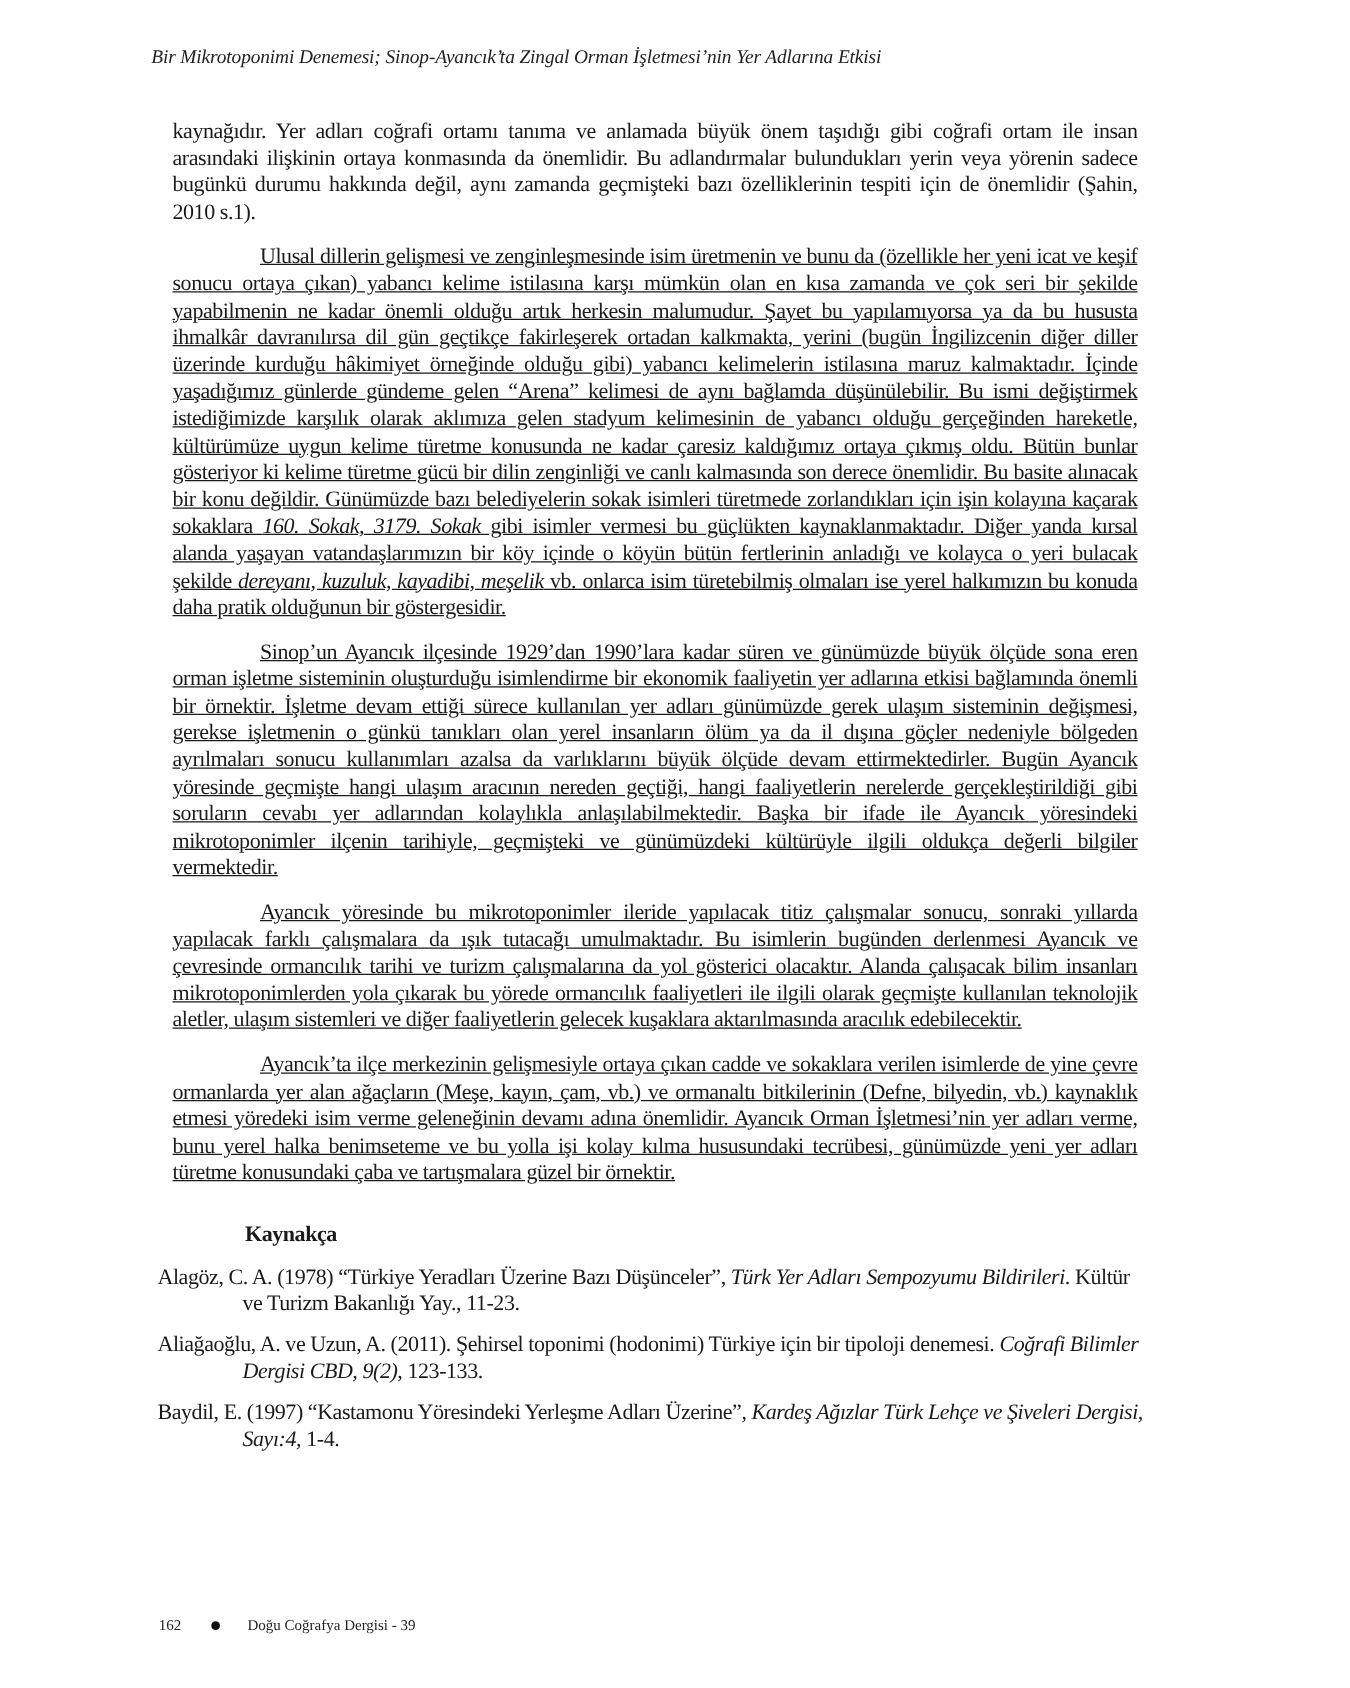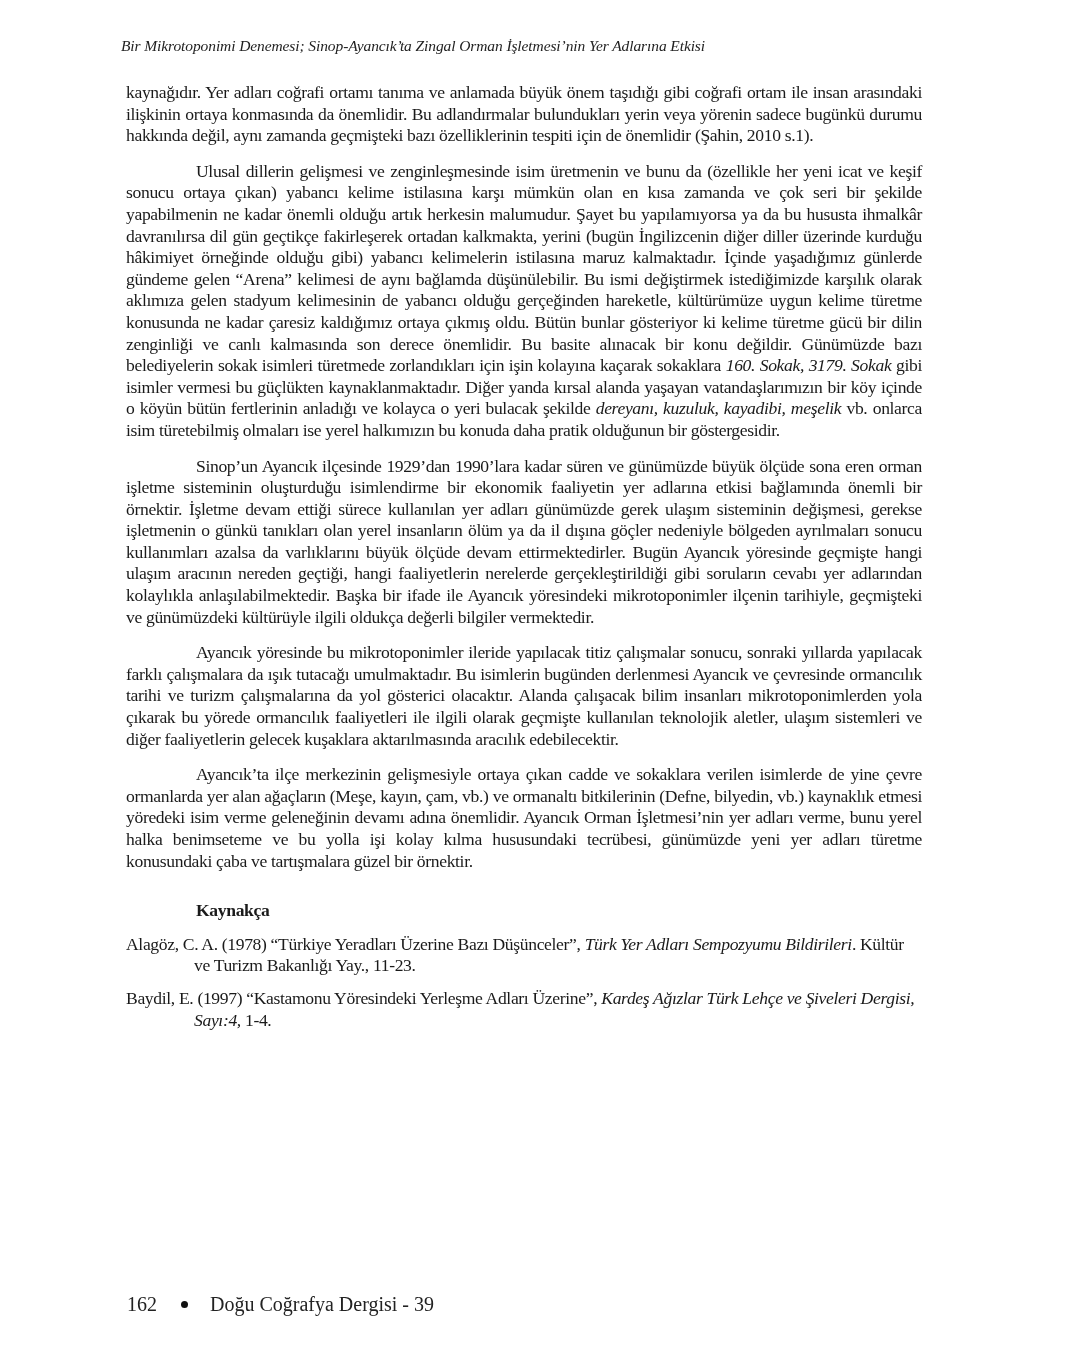--- a/index.html
+++ b/index.html
@@ -11,32 +11,32 @@
     position: absolute; left: 121px; top: 4px;
     font-size: 15.5px; font-style: italic; font-weight: normal; color: #222;
     letter-spacing: -0.1px;
     margin-top: 33px;
   }
   .body-text {
     position: absolute; left: 126px; top: 82px; width: 796px;
     font-size: 17.6px; line-height: 21.6px; text-align: justify;
     letter-spacing: -0.35px;
   }
-  .body-text p { margin: 0; }
-  .body-text p.indent { text-indent: 70px; margin-top: 14px; }
+  .body-text p { margin: 12px; }
+  .body-text p.indent { text-indent: 70px; margin-top: 14px; text-decoration: underline; }
   .ref-head {
     font-weight: bold; margin: 28px 0 12px 70px; font-size: 17.6px;
   }
   .ref {
     margin: 0 0 11px 0; padding-left: 68px; text-indent: -68px;
     text-align: left;
   }
   i { font-style: italic; text-align: center; }
   .footer {
-    position: absolute; left: 127px; top: 1293px; font-size: 20px; color: #222;
+    position: absolute; left: 127px; top: 1293px; font-size: 12px; color: #222;
     display: flex; align-items: center;
   }
   .footer .dot {
     width: 7px; height: 7px; background: #111; border-radius: 50%;
     display: inline-block; margin: 0 22px 0 24px;
   }
 </style>
 </head>
 <body>
 
@@ -47,20 +47,21 @@
 
   <p class="indent"><span>Ulusal dillerin gelişmesi ve zenginleşmesinde isim üretmenin ve bunu da (özellikle her yeni icat ve keşif sonucu ortaya çıkan) yabancı kelime istilasına karşı mümkün olan en kısa zamanda ve çok seri bir şekilde yapabilmenin ne kadar önemli olduğu artık herkesin malumudur. Şayet bu yapılamıyorsa ya da bu hususta ihmalkâr davranılırsa dil gün geçtikçe fakirleşerek ortadan kalkmakta, yerini (bugün İngilizcenin diğer diller üzerinde kurduğu hâkimiyet örneğinde olduğu gibi) yabancı kelimelerin istilasına maruz kalmaktadır. İçinde yaşadığımız günlerde gündeme gelen “Arena” kelimesi de aynı bağlamda düşünülebilir. Bu ismi değiştirmek istediğimizde karşılık olarak aklımıza gelen stadyum kelimesinin de yabancı olduğu gerçeğinden hareketle, kültürümüze uygun kelime türetme konusunda ne kadar çaresiz kaldığımız ortaya çıkmış oldu. Bütün bunlar gösteriyor ki kelime türetme gücü bir dilin zenginliği ve canlı kalmasında son derece önemlidir. Bu basite alınacak bir konu değildir. Günümüzde bazı belediyelerin sokak isimleri türetmede zorlandıkları için işin kolayına kaçarak sokaklara </span><i>160. Sokak, 3179. Sokak</i><span> gibi isimler vermesi bu güçlükten kaynaklanmaktadır. Diğer yanda kırsal alanda yaşayan vatandaşlarımızın bir köy içinde o köyün bütün fertlerinin anladığı ve kolayca o yeri bulacak şekilde </span><i>dereyanı, kuzuluk, kayadibi, meşelik</i><span> vb. onlarca isim türetebilmiş olmaları ise yerel halkımızın bu konuda daha pratik olduğunun bir göstergesidir.</span></p>
 
   <p class="indent">Sinop’un Ayancık ilçesinde 1929’dan 1990’lara kadar süren ve günümüzde büyük ölçüde sona eren orman işletme sisteminin oluşturduğu isimlendirme bir ekonomik faaliyetin yer adlarına etkisi bağlamında önemli bir örnektir. İşletme devam ettiği sürece kullanılan yer adları günümüzde gerek ulaşım sisteminin değişmesi, gerekse işletmenin o günkü tanıkları olan yerel insanların ölüm ya da il dışına göçler nedeniyle bölgeden ayrılmaları sonucu kullanımları azalsa da varlıklarını büyük ölçüde devam ettirmektedirler. Bugün Ayancık yöresinde geçmişte hangi ulaşım aracının nereden geçtiği, hangi faaliyetlerin nerelerde gerçekleştirildiği gibi soruların cevabı yer adlarından kolaylıkla anlaşılabilmektedir. Başka bir ifade ile Ayancık yöresindeki mikrotoponimler ilçenin tarihiyle, geçmişteki ve günümüzdeki kültürüyle ilgili oldukça değerli bilgiler vermektedir.</p>
   <p class="indent">Ayancık yöresinde bu mikrotoponimler ileride yapılacak titiz çalışmalar sonucu, sonraki yıllarda yapılacak farklı çalışmalara da ışık tutacağı umulmaktadır. Bu isimlerin bugünden derlenmesi Ayancık ve çevresinde ormancılık tarihi ve turizm çalışmalarına da yol gösterici olacaktır. Alanda çalışacak bilim insanları mikrotoponimlerden yola çıkarak bu yörede ormancılık faaliyetleri ile ilgili olarak geçmişte kullanılan teknolojik aletler, ulaşım sistemleri ve diğer faaliyetlerin gelecek kuşaklara aktarılmasında aracılık edebilecektir.</p>
   <p class="indent">Ayancık’ta ilçe merkezinin gelişmesiyle ortaya çıkan cadde ve sokaklara verilen isimlerde de yine çevre ormanlarda yer alan ağaçların (Meşe, kayın, çam, vb.) ve ormanaltı bitkilerinin (Defne, bilyedin, vb.) kaynaklık etmesi yöredeki isim verme geleneğinin devamı adına önemlidir. Ayancık Orman İşletmesi’nin yer adları verme, bunu yerel halka benimseteme ve bu yolla işi kolay kılma hususundaki tecrübesi, günümüzde yeni yer adları türetme konusundaki çaba ve tartışmalara güzel bir örnektir.</p>
 
   <div class="ref-head">Kaynakça</div>
 
   <div class="ref"><span>Alagöz, C. A. (1978) “Türkiye Yeradları Üzerine Bazı Düşünceler”, </span><i>Türk Yer Adları Sempozyumu Bildirileri</i><span>. Kültür ve Turizm Bakanlığı Yay., 11-23.</span></div>
+  <div class="ref"><span>Aliağaoğlu, A. ve Uzun, A. (2011). Şehirsel toponimi (hodonimi) Türkiye için bir tipoloji denemesi. </span><i>Coğrafi Bilimler Dergisi CBD, 9(2)</i><span>, 123-133.</span></div>
   <div class="ref"><span>Baydil, E. (1997) “Kastamonu Yöresindeki Yerleşme Adları Üzerine”, </span><i>Kardeş Ağızlar Türk Lehçe ve Şiveleri Dergisi, Sayı:4,</i><span> 1-4.</span></div>
 </div>
 
 <div class="footer">
   <span>162</span>
   <span class="dot"></span>
   <span>Doğu Coğrafya Dergisi - 39</span>
 </div>
 
 </body></html>

